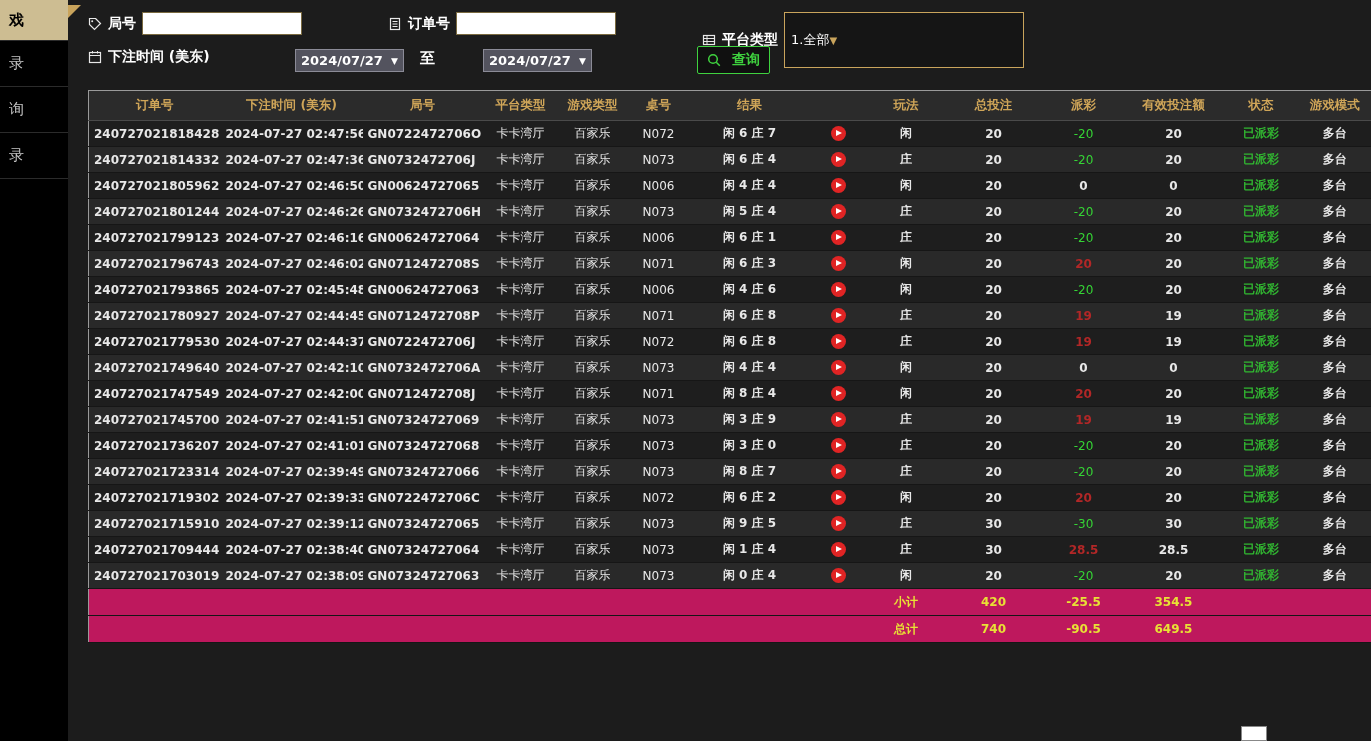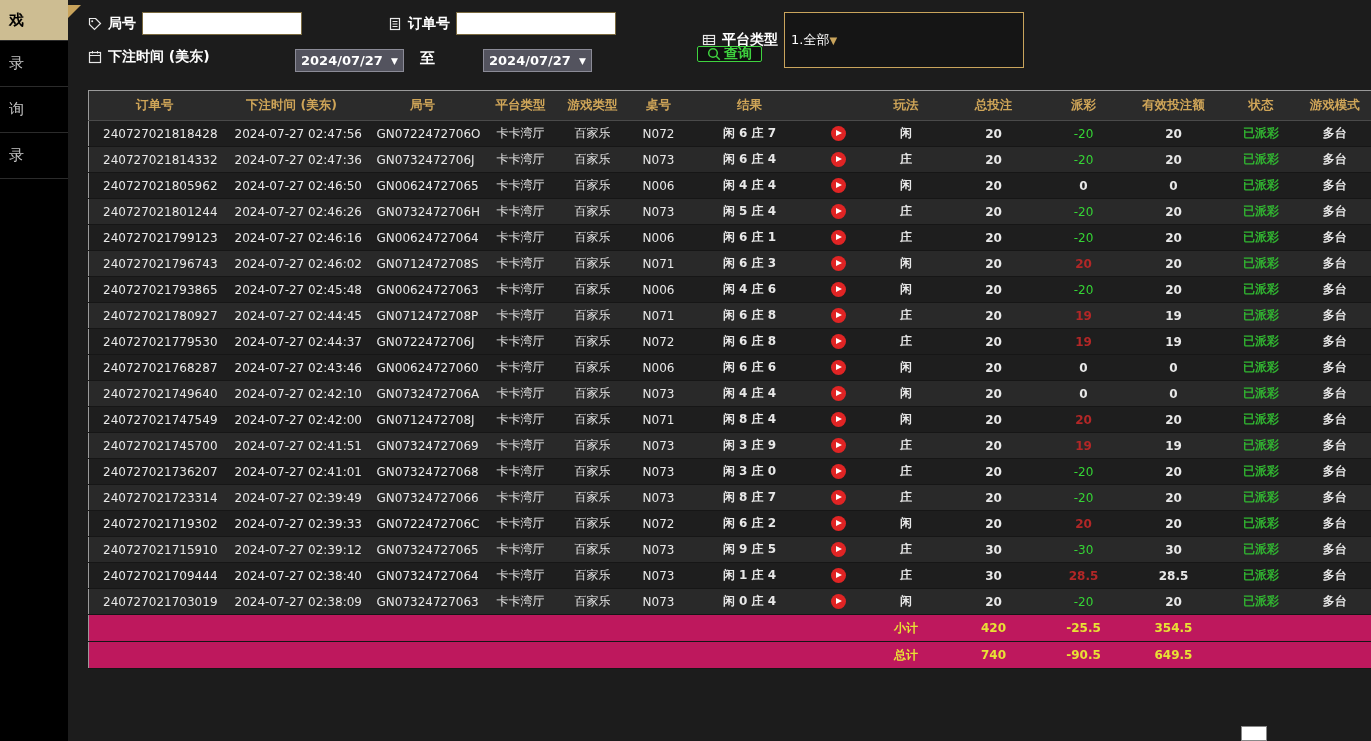--- a/index.html
+++ b/index.html
@@ -18,30 +18,30 @@
 
   
   .fgroup{position:absolute;display:flex;align-items:center;gap:6px;}
   .flabel{color:#fff;font-weight:bold;font-size:14px;white-space:nowrap;}
   .ficon{display:inline-flex;align-items:center;}
   .ftext{width:150px;height:21px;border:1px solid #7a6a40;background:#fff;outline:none;font-size:13px;padding:0 4px;font-family:inherit;}
   .fselect{width:226px;height:22px;border:1px solid #c9a45c;background:#151515;color:#fff;font-size:13px;display:flex;align-items:center;justify-content:flex-start;padding:16px 6px;cursor:pointer;}
   .fselect .arrow{color:#c9a45c;font-size:10px;}
   .dselect{width:97px;height:21px;background:#53535e;border:1px solid #8b8b97;color:#fff;font-size:13px;font-weight:bold;display:flex;align-items:center;justify-content:space-between;padding:0 5px;cursor:pointer;}
   .dselect .arrow{font-size:9px;color:#fff;}
-  .query-btn{display:flex;align-items:center;gap:3px;height:16px;padding:0 9px;background:#101010;border:1px solid #3fd23f;border-radius:2px;color:#3fd23f;font-size:14px;font-weight:bold;cursor:pointer;}
+  .query-btn{display:flex;align-items:center;gap:11px;height:28px;padding:0 9px;background:#101010;border:1px solid #3fd23f;border-radius:2px;color:#3fd23f;font-size:14px;font-weight:bold;cursor:pointer;}
 
   
   .grid{position:absolute;left:20px;top:90px;width:1283px;border-collapse:collapse;table-layout:fixed;border:1px solid #9a9a9a;}
   .grid th{height:27px;font-size:12.5px;font-weight:bold;color:#cfa558;background:#2b2b2b;text-align:center;overflow:hidden;white-space:nowrap;border-bottom:1px solid #4a4a4a;}
   .grid td{height:25px;font-size:12px;color:#e8e8e8;text-align:center;overflow:hidden;white-space:nowrap;padding:0 2px;}
   tr.odd{background:#1e1e1e;}
   tr.even{background:#292929;}
   .grid tbody tr{border-bottom:1px solid #161616;}
-  td.c-order,td.c-time,td.c-round{text-align:left;padding-left:14px;}
+  td.c-order,td.c-time,td.c-round{text-align:left;padding-left:5px;font-weight:bold;}
   td.c-result,td.c-play,td.c-bet,td.c-valid,td.c-mode{font-weight:bold;}
   td.pay-neg{color:#35d435;font-weight:normal;}
   td.pay-pos{color:#b22727;font-weight:bold;}
   td.pay-zero{color:#e8e8e8;font-weight:bold;}
   td.c-status{color:#31b531;font-weight:bold;margin-top:9px;}
   tr.sum-row{background:#be185d;border-top:1px solid #9a9a9a;}
   tr.sum-row td{color:#e8e135;font-weight:bold;height:26px;}
 
   .play-btn{display:inline-block;width:15px;height:15px;border-radius:50%;background:#e02424;position:relative;vertical-align:middle;cursor:pointer;}
   .play-btn::after{content:"";position:absolute;left:5px;top:4px;border-left:6px solid #fff;border-top:3.5px solid transparent;border-bottom:3.5px solid transparent;}
@@ -318,36 +318,20 @@
             <td>N072</td>
             <td class="c-result">闲 6 庄 8</td>
             <td><span class="play-btn"></span></td>
             <td class="c-play">庄</td>
             <td class="c-bet">20</td>
             <td class="pay-pos">19</td>
             <td class="c-valid">19</td>
             <td class="c-status">已派彩</td>
             <td class="c-mode">多台</td>
           </tr>
-          <tr class="odd">
-            <td class="c-order">240727021768287</td>
-            <td class="c-time">2024-07-27 02:43:46</td>
-            <td class="c-round">GN00624727060</td>
-            <td>卡卡湾厅</td>
-            <td>百家乐</td>
-            <td>N006</td>
-            <td class="c-result">闲 6 庄 6</td>
-            <td><span class="play-btn"></span></td>
-            <td class="c-play">闲</td>
-            <td class="c-bet">20</td>
-            <td class="pay-zero">0</td>
-            <td class="c-valid">0</td>
-            <td class="c-status">已派彩</td>
-            <td class="c-mode">多台</td>
-          </tr>
           <tr class="even">
             <td class="c-order">240727021749640</td>
             <td class="c-time">2024-07-27 02:42:10</td>
             <td class="c-round">GN0732472706A</td>
             <td>卡卡湾厅</td>
             <td>百家乐</td>
             <td>N073</td>
             <td class="c-result">闲 4 庄 4</td>
             <td><span class="play-btn"></span></td>
             <td class="c-play">闲</td>

